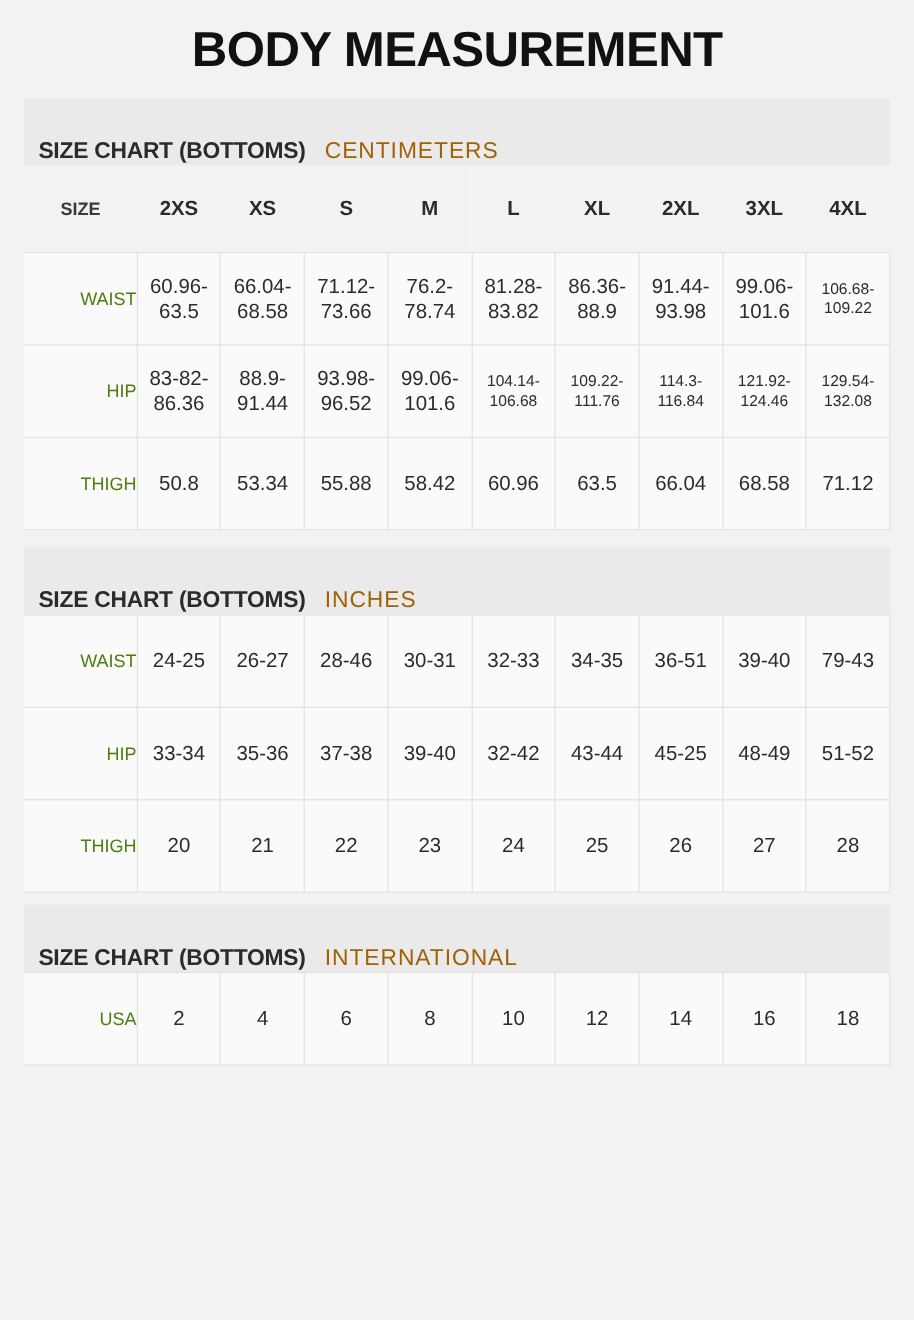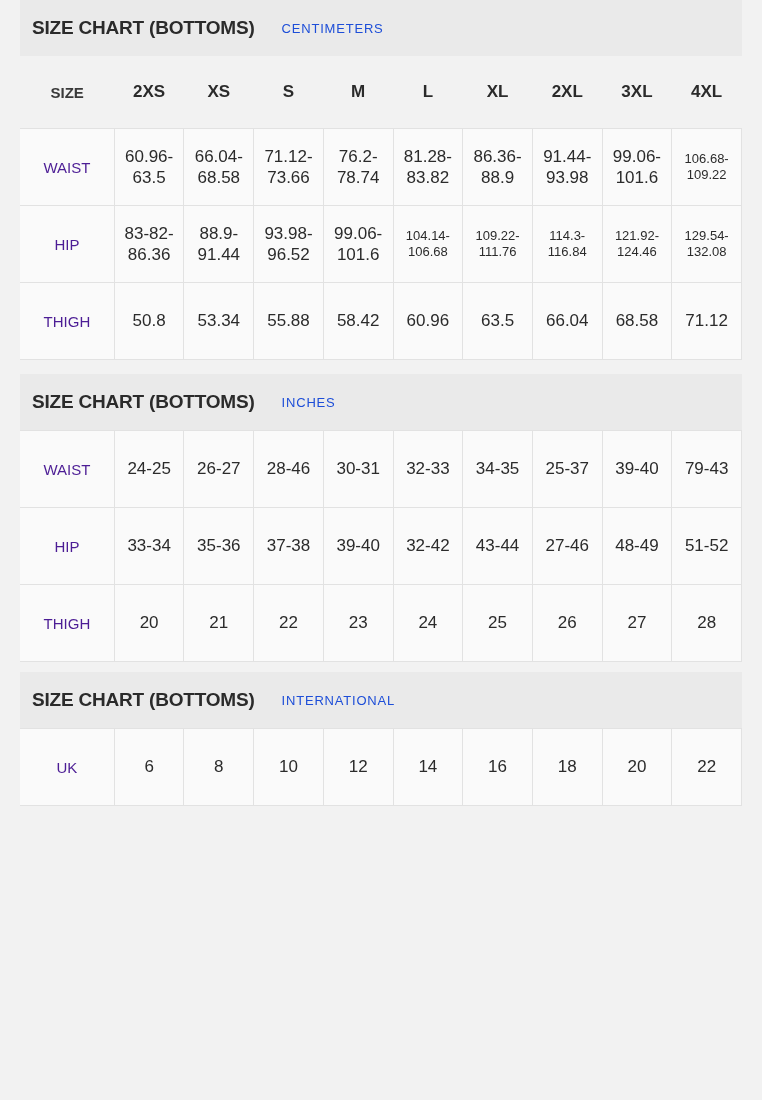--- a/index.html
+++ b/index.html
@@ -34,34 +34,33 @@
     font-weight: bold;
     letter-spacing: -0.5px;
     color: #111;
     font-family: "Liberation Sans", sans-serif;
   }
 
   .section-head {
     background: #eaeaea;
     height: 56px;
     display: flex;
-    align-items: center;
+    align-items: flex-end;
     padding-left: 12px;
     box-sizing: border-box;
-    gap: 11px;
   }
   .section-head .sh-title {
     font-size: 19px;
     font-weight: bold;
     color: #2b2b2b;
     letter-spacing: -0.2px;
   }
   .section-head .sh-unit {
-    font-size: 13px;
-    color: #1d4ed8;
+    font-size: 19px;
+    color: #a16207;
     margin-left: 16px;
     letter-spacing: 0.8px;
   }
 
   table.chart {
     width: 100%;
     border-collapse: collapse;
     background: #fafafa;
     table-layout: fixed;
   }
@@ -84,23 +83,24 @@
   table.chart .hdr td.size-label {
     font-size: 15px;
     font-weight: bold;
     color: #3a3a3a;
   }
   table.chart tbody tr td {
     height: 76px;
   }
   table.chart td.rowlabel {
     font-size: 15px;
-    color: #4c1d95;
+    color: #4d7c0f;
     background: #fafafa;
     border-left: none;
+    text-align: right;
   }
   td.cell {
     font-size: 17px;
     line-height: 1.25;
     background: #fafafa;
     padding: 2px 3px;
   }
   td.cell.small {
     font-size: 13px;
   }
@@ -118,20 +118,23 @@
   .spacer-14 { height: 14px; }
 
   col.c0 { width: 92px; }
   col.cx { width: 68px; }
 </style>
 </head>
 <body>
 
 <div class="page">
 
+  <div class="title-bar">
+    <div class="title">BODY MEASUREMENT</div>
+  </div>
 
   <div class="section-head">
     <span class="sh-title">SIZE CHART (BOTTOMS)</span>
     <span class="sh-unit">CENTIMETERS</span>
   </div>
 
   <table class="chart cm">
     <colgroup>
       <col class="c0">
         <col class="cx">
@@ -220,33 +223,33 @@
     </colgroup>
     <tbody>
       <tr>
         <td class="rowlabel">WAIST</td>
         <td class="cell">24-25</td>
         <td class="cell">26-27</td>
         <td class="cell">28-46</td>
         <td class="cell">30-31</td>
         <td class="cell">32-33</td>
         <td class="cell">34-35</td>
-        <td class="cell">25-37</td>
+        <td class="cell">36-51</td>
         <td class="cell">39-40</td>
         <td class="cell last">79-43</td>
       </tr>
       <tr>
         <td class="rowlabel">HIP</td>
         <td class="cell">33-34</td>
         <td class="cell">35-36</td>
         <td class="cell">37-38</td>
         <td class="cell">39-40</td>
         <td class="cell">32-42</td>
         <td class="cell">43-44</td>
-        <td class="cell">27-46</td>
+        <td class="cell">45-25</td>
         <td class="cell">48-49</td>
         <td class="cell last">51-52</td>
       </tr>
       <tr>
         <td class="rowlabel">THIGH</td>
         <td class="cell">20</td>
         <td class="cell">21</td>
         <td class="cell">22</td>
         <td class="cell">23</td>
         <td class="cell">24</td>
@@ -273,27 +276,27 @@
         <col class="cx">
         <col class="cx">
         <col class="cx">
         <col class="cx">
         <col class="cx">
         <col class="cx">
         <col class="cx">
     </colgroup>
     <tbody>
       <tr>
-        <td class="rowlabel">UK</td>
+        <td class="rowlabel">USA</td>
+        <td class="cell">2</td>
+        <td class="cell">4</td>
         <td class="cell">6</td>
         <td class="cell">8</td>
         <td class="cell">10</td>
         <td class="cell">12</td>
         <td class="cell">14</td>
         <td class="cell">16</td>
-        <td class="cell">18</td>
-        <td class="cell">20</td>
-        <td class="cell last">22</td>
+        <td class="cell last">18</td>
       </tr>
     </tbody>
   </table>
 
 </div>
 
 </body></html>

